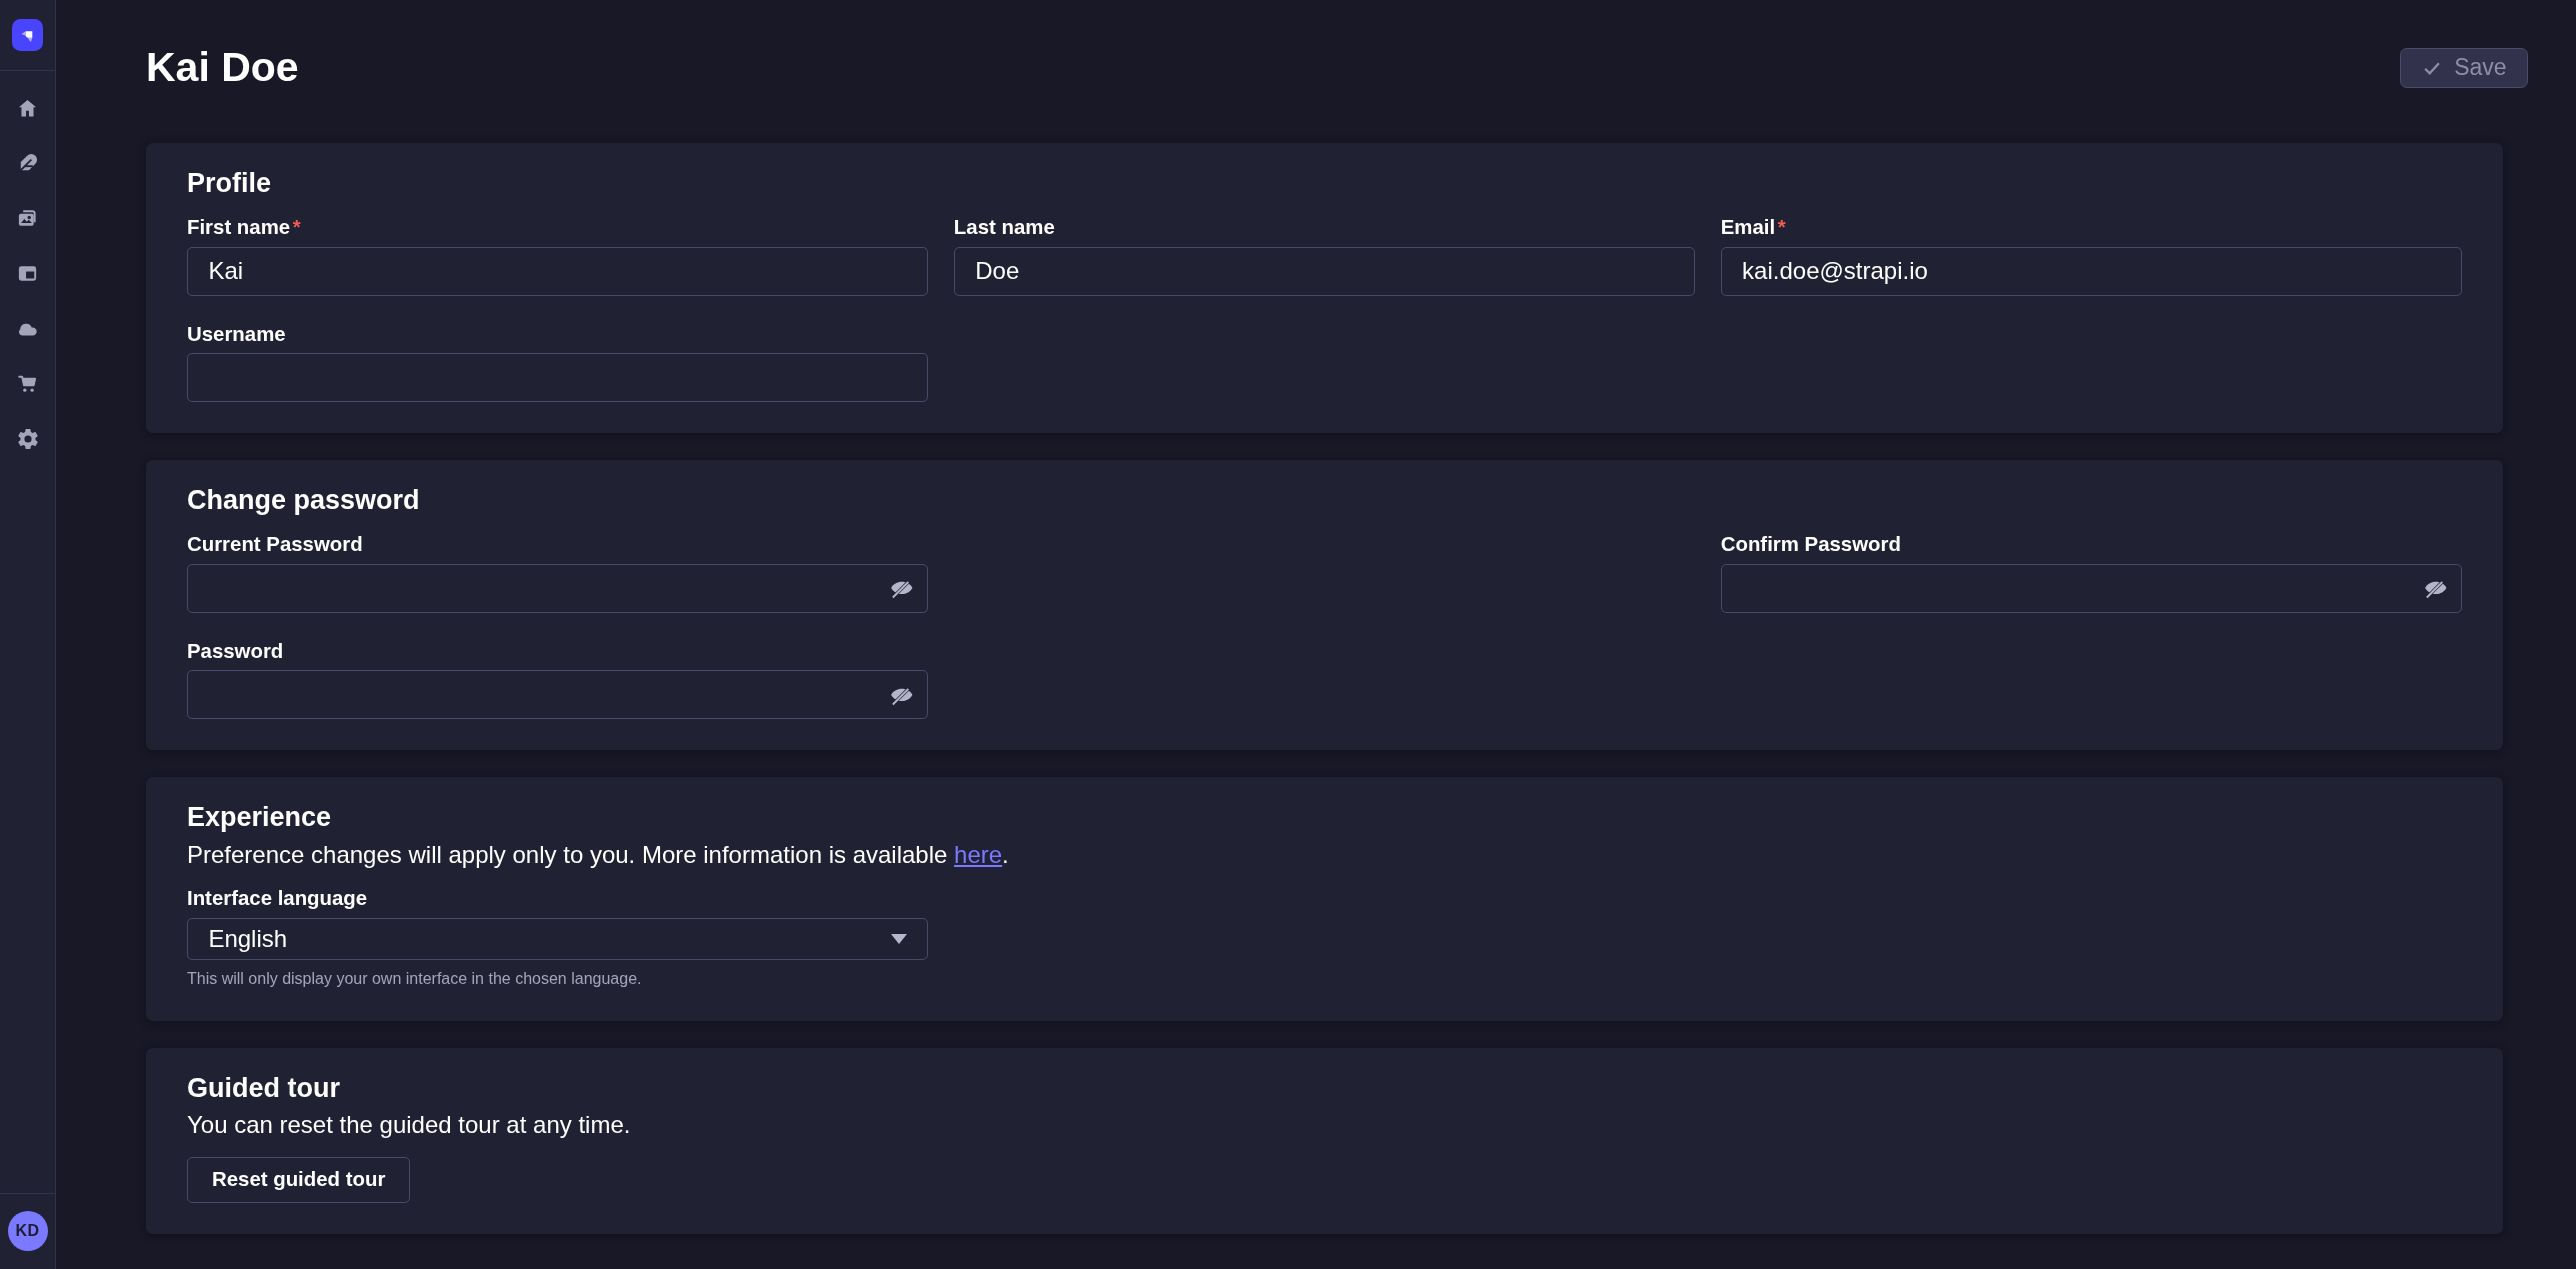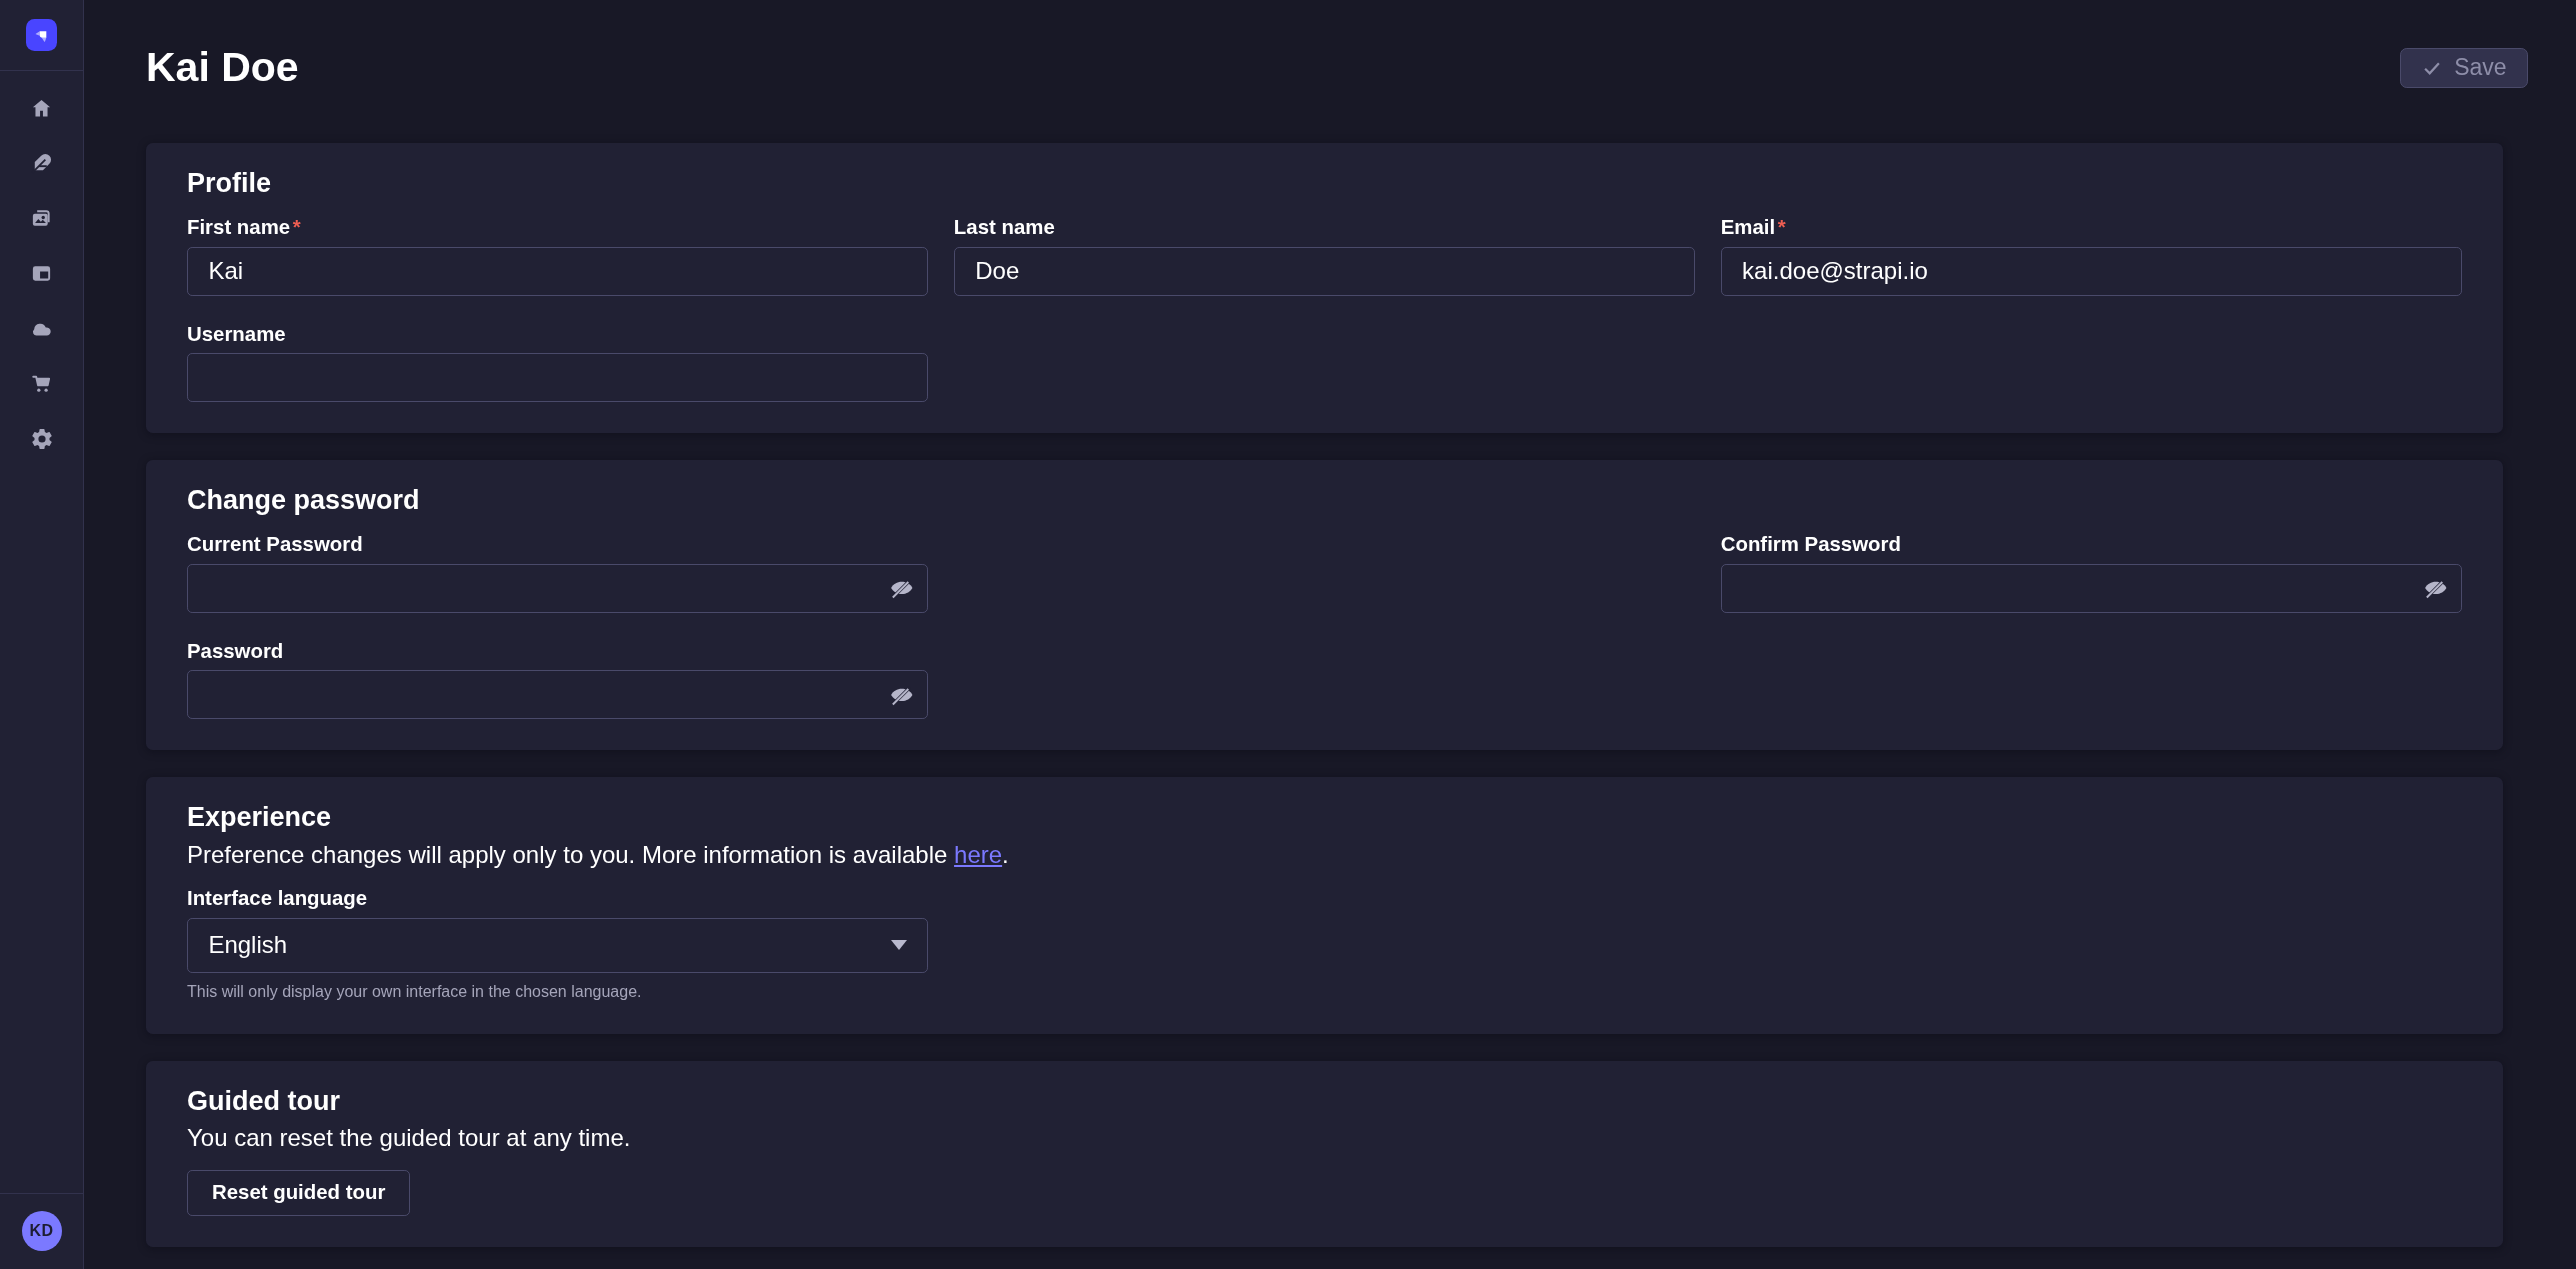--- a/index.html
+++ b/index.html
@@ -9,21 +9,21 @@
     overflow:hidden;
     background:#181826;
     font-family:"Liberation Sans", sans-serif;
     -webkit-font-smoothing:antialiased;
   }
   .app { display:flex; width:100%; height:100%; }
 
   
   .sidebar {
     position:fixed; left:0; top:0; bottom:0;
-    width:84px;
+    width:56px;
     background:#212134;
     border-right:1.7px solid #32324d;
     display:flex; flex-direction:column; align-items:center;
     z-index:5;
   }
   .logo-section {
     width:100%; height:71px;
     border-bottom:1.7px solid #32324d;
     display:flex; align-items:center; justify-content:center;
     flex:none;
@@ -103,21 +103,21 @@
   .input-wrap { position:relative; }
   .eye-btn {
     position:absolute; right:8.5px; top:50%; transform:translateY(-50%);
     background:none; border:none; padding:5.1px; cursor:pointer; line-height:0;
   }
 
   .subtitle { margin:10.2px 0 0; font-size:24px; line-height:27px; color:#ffffff; }
   .subtitle a { color:#7b79ff; text-decoration:underline; cursor:pointer; }
 
   .select-box {
-    height:55px;
+    height:42px;
     border:1.7px solid #4a4a6a; border-radius:5.1px;
     padding:0 20.4px;
     display:flex; align-items:center; justify-content:space-between;
     cursor:pointer; background:transparent;text-align:center;
   }
   .select-value { font-size:24px; color:#ffffff; }
   .caret-down {
     width:0; height:0;
     border-left:8.5px solid transparent; border-right:8.5px solid transparent;
     border-top:10.2px solid #b8b8cd;

